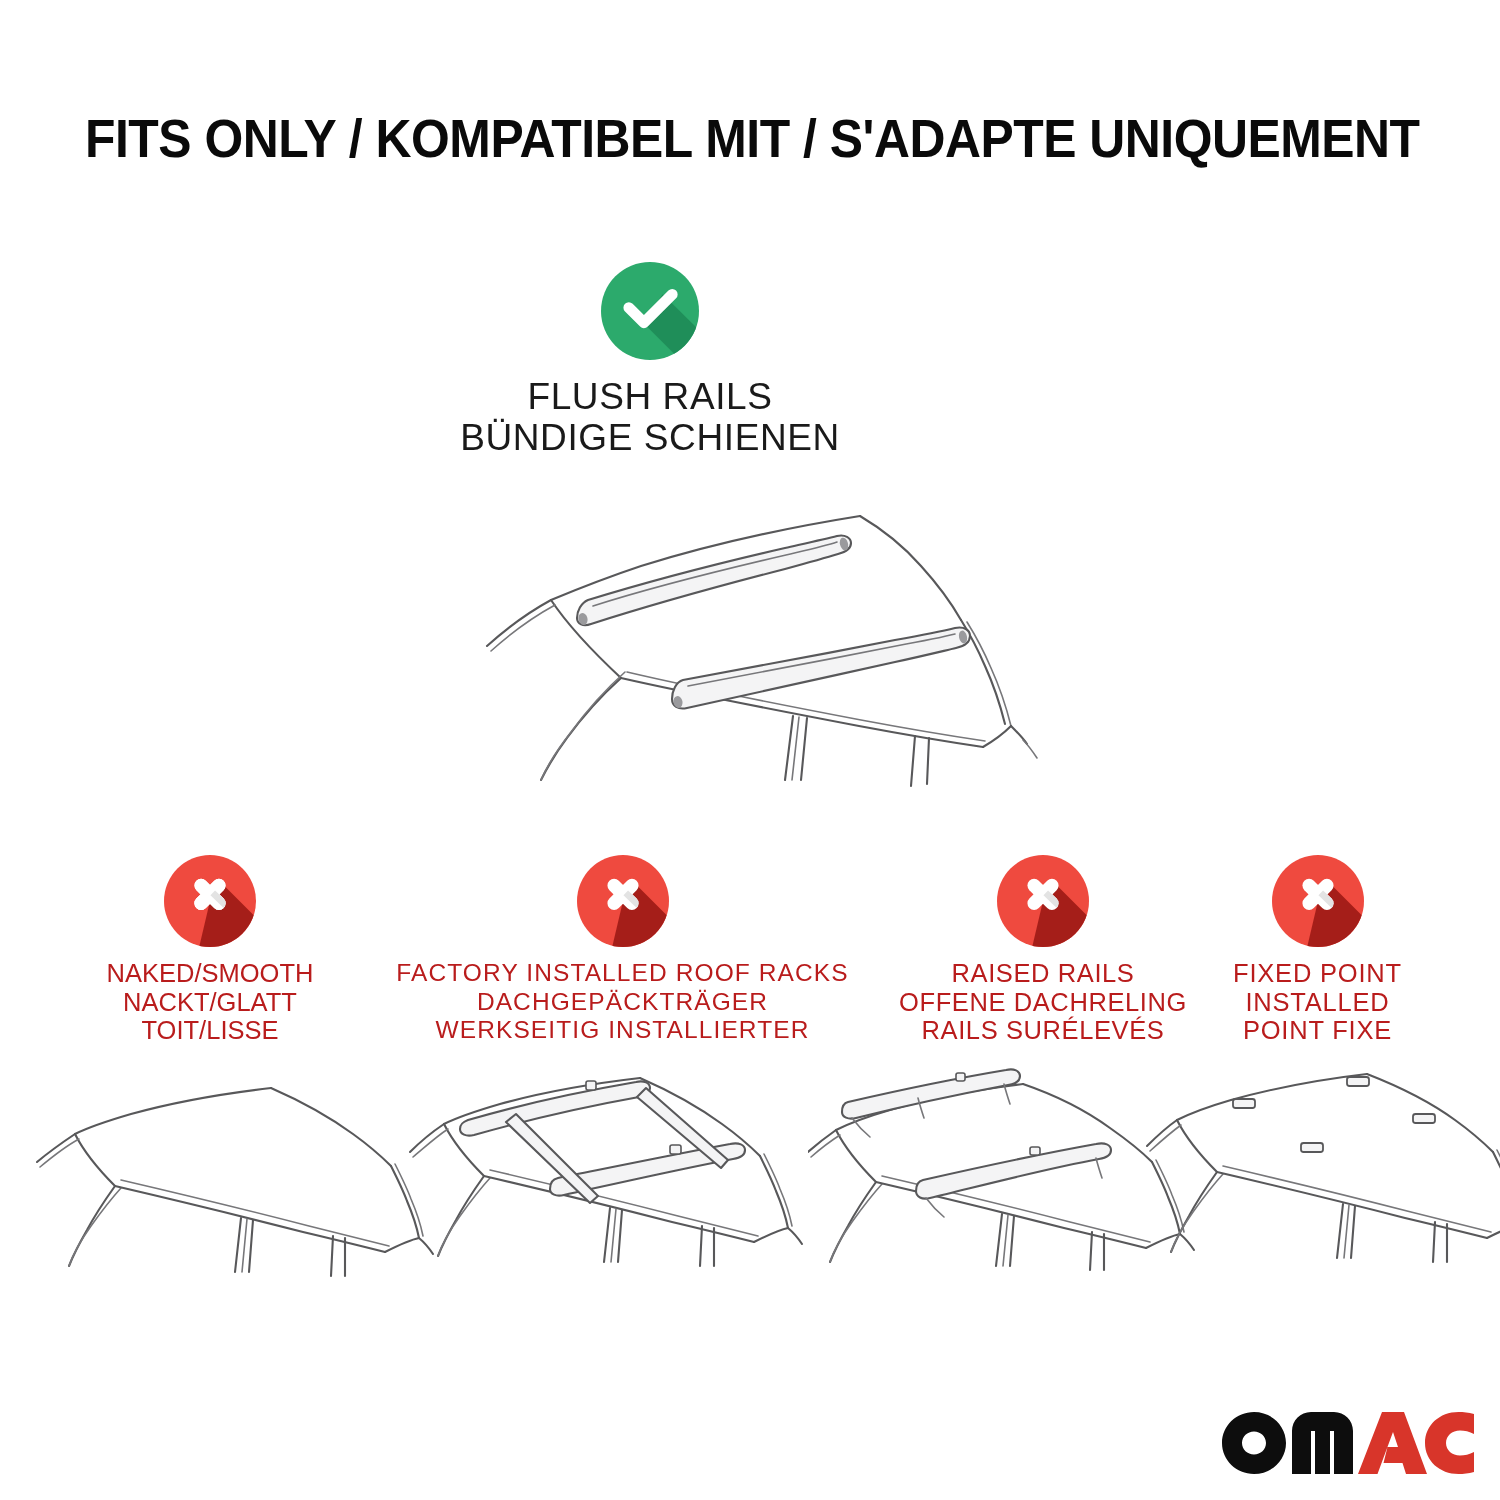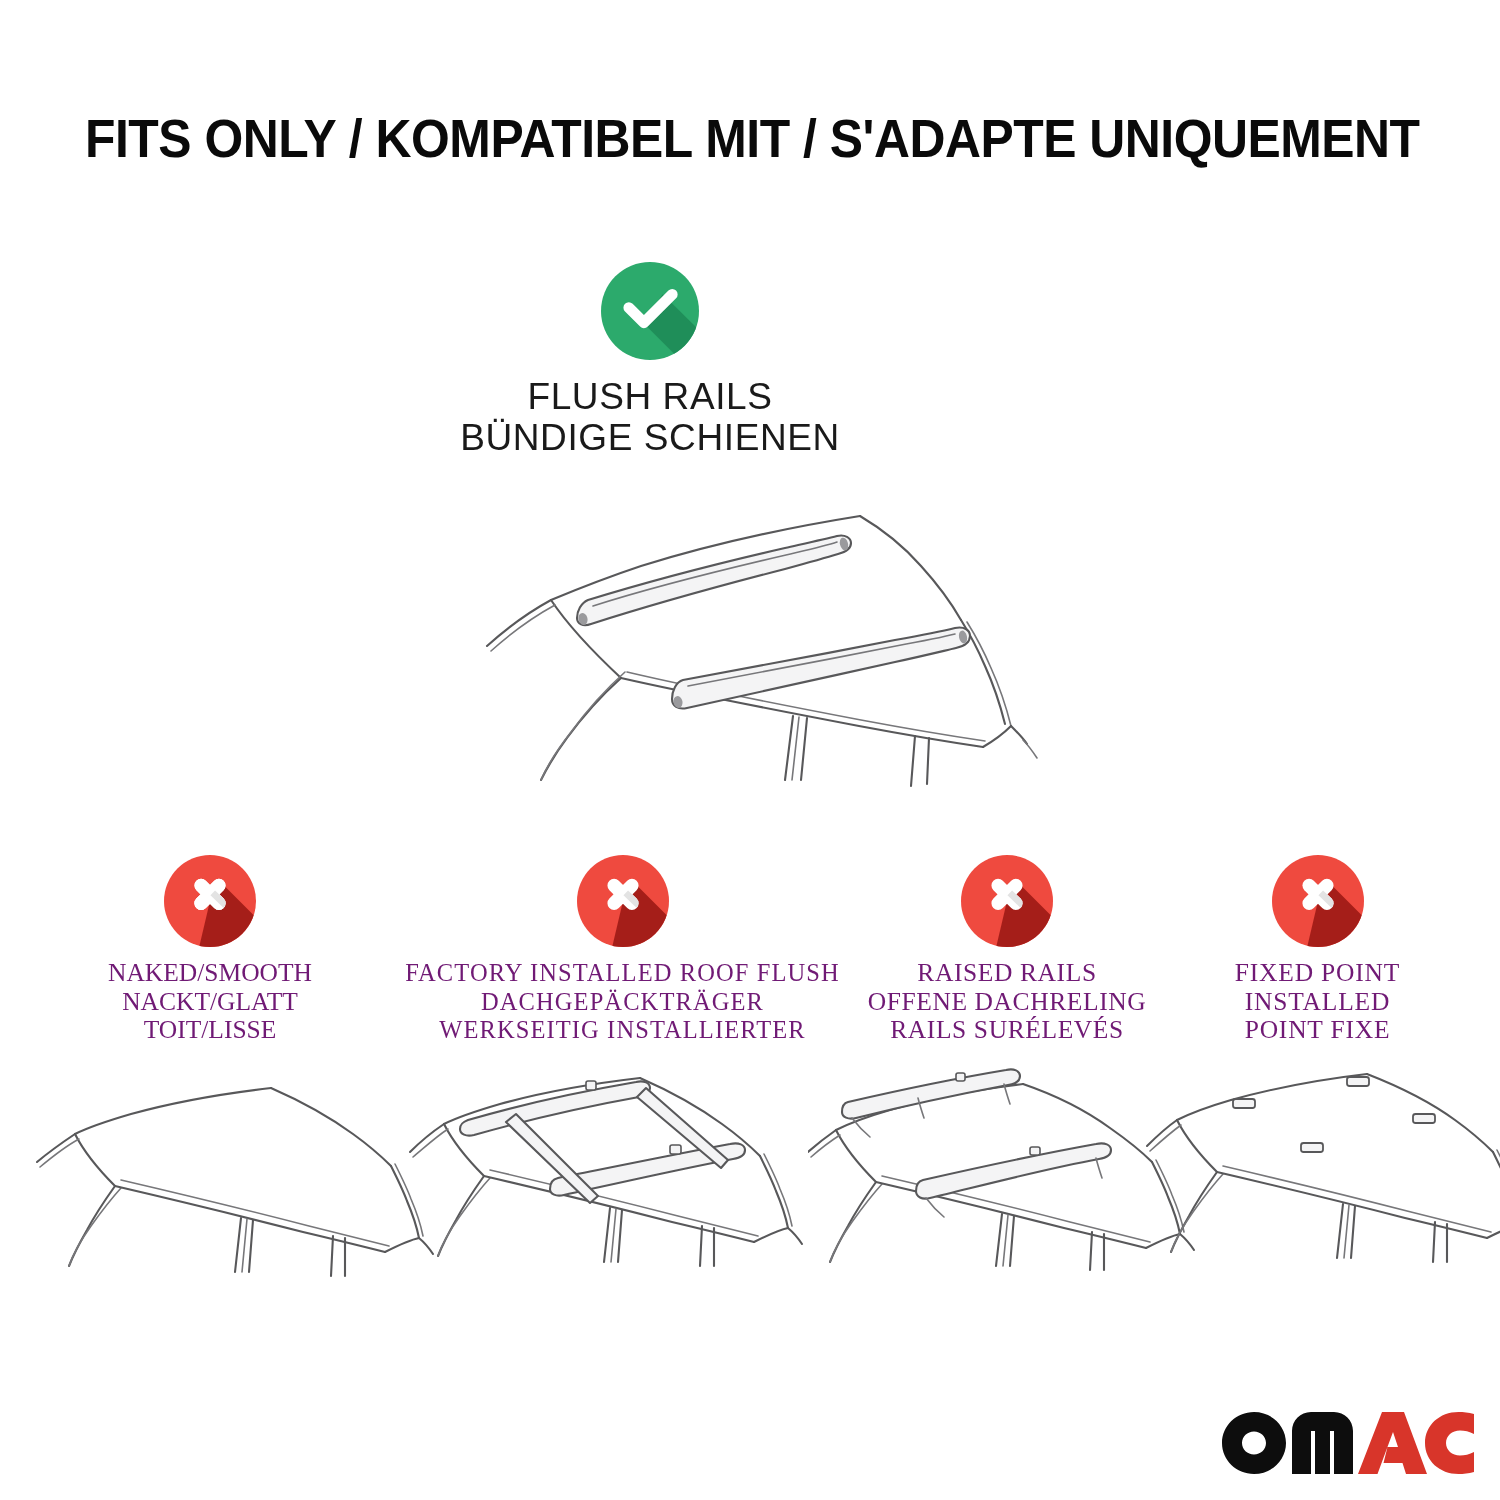--- a/index.html
+++ b/index.html
@@ -62,30 +62,29 @@
   }
   .col .icon-no{
     width:92px;height:92px;
     display:block;
     margin:0 auto;
   }
   .col .caption{
     margin-top:12px;
     font-size:25.5px;
     line-height:28.5px;
-    color:#701a75;
+    color:#b91c1c;
     font-weight:400;
-    font-family:Liberation Serif, serif;
   }
   .col .caption div{white-space:nowrap;}
 
   .col1{left:60px;  width:300px;}
   .col2{left:380px; width:485px;}
   .col2 .caption{letter-spacing:1.1px;font-size:24.5px;}
-  .col3{left:847px; width:320px;}
+  .col3{left:883px; width:320px;}
   .col3 .caption{letter-spacing:0.6px;}
   .col4{left:1185px;width:265px;}
   .col4 .caption{letter-spacing:0.8px;}
 
   .roof-art{
     position:absolute;
     width:400px;height:250px;
   }
   .art1{left:35px;  top:1060px;}
   .art2{left:408px; top:1048px;}
@@ -202,21 +201,21 @@
         </defs>
       <circle cx="50" cy="50" r="50" fill="#ef4a3f"></circle>
       <g clip-path="url(#xclip2)">
         <path d="M50 50 L66 34 L118 86 L118 118 L34 118 Z" fill="#a51e19"></path>
       </g>
       <path d="M64.8 28.0 a7.2 7.2 0 0 0 -10.2 0 L35.2 47.4 a7.2 7.2 0 1 0 10.2 10.2 L64.8 38.2 a7.2 7.2 0 0 0 0 -10.2 Z" fill="#ffffff"></path>
       <path d="M35.2 38.2 a7.2 7.2 0 0 1 10.2 -10.2 L64.8 47.4 a7.2 7.2 0 0 1 -10.2 10.2 Z" fill="#ffffff"></path>
       <path d="M50.5 43.8 L64.8 57.6 a7.2 7.2 0 0 0 0 -10.2 L55.5 38.5 Z" fill="#e3e3e3"></path>
     </svg>
     <div class="caption">
-      <div>FACTORY INSTALLED ROOF FLUSH</div>
+      <div>FACTORY INSTALLED ROOF RACKS</div>
       <div>DACHGEPÄCKTRÄGER</div>
       <div>WERKSEITIG INSTALLIERTER</div>
     </div>
   </div>
 
   <div class="col col3">
     <svg class="icon-no" viewBox="0 0 100 100">
       <defs>
           <clipPath id="xclip3">
             <circle cx="50" cy="50" r="50"></circle>

